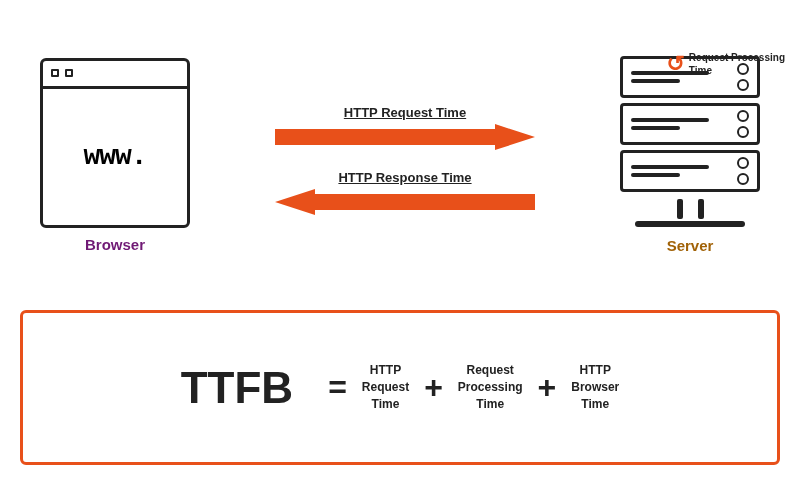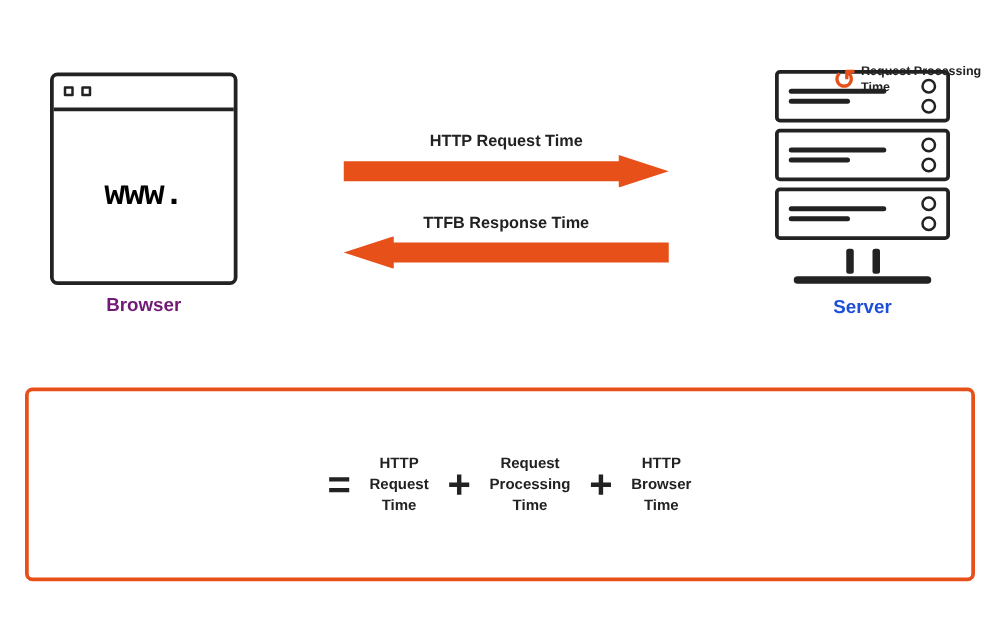--- a/index.html
+++ b/index.html
@@ -93,20 +93,21 @@
       align-items: center;
       width: 100%;
     }
 
     .arrow-label {
       font-size: 13px;
       font-weight: 700;
       color: #222;
       margin-bottom: 4px;
       text-align: left;
+      text-decoration: underline;
     }
 
     
     .arrow-svg {
       width: 100%;
       height: 26px;
     }
 
     
     .server-container {
@@ -183,21 +184,21 @@
       height: 6px;
       background: #222;
       border-radius: 3px;
       margin-top: 2px;
     }
 
     .server-label {
       margin-top: 10px;
       font-size: 15px;
       font-weight: 600;
-      color: #1d4ed8;
+      color: #a16207;
     }
 
     
     .bottom-section {
       margin: 0 20px;
       border: 3px solid #e8501a;
       border-radius: 6px;
       padding: 18px 30px;
       display: flex;
       align-items: center;
@@ -256,21 +257,21 @@
   <div class="arrows-container">
 
     <div class="arrow-row">
       <span class="arrow-label">HTTP Request Time</span>
       <svg class="arrow-svg" viewBox="0 0 260 26">
         <polygon points="0,5 220,5 220,0 260,13 220,26 220,21 0,21" fill="#e8501a"></polygon>
       </svg>
     </div>
 
     <div class="arrow-row">
-      <span class="arrow-label">TTFB Response Time</span>
+      <span class="arrow-label">HTTP Response Time</span>
       <svg class="arrow-svg" viewBox="0 0 260 26">
         <polygon points="260,5 40,5 40,0 0,13 40,26 40,21 260,21" fill="#e8501a"></polygon>
       </svg>
     </div>
   </div>
 
   <div class="server-container">
 
     <div style="position:absolute; top:-5px; right:-25px; display:flex; align-items:flex-start; gap:4px;">
       <span style="font-size:22px; color:#e8501a; font-weight:900;">↺</span>
@@ -316,20 +317,21 @@
     <div class="server-legs">
       <div class="server-leg"></div>
       <div class="server-leg"></div>
     </div>
     <div class="server-base"></div>
     <span class="server-label">Server</span>
   </div>
 </div>
 
 <div class="bottom-section">
+  <span class="ttfb-text">TTFB</span>
   <span class="equals-text">=</span>
   <div class="formula-term">
     <span>HTTP</span><br>
     <span>Request</span><br>
     <span>Time</span>
   </div>
   <span class="plus-text">+</span>
   <div class="formula-term">
     <span>Request</span><br>
     <span>Processing</span><br>

